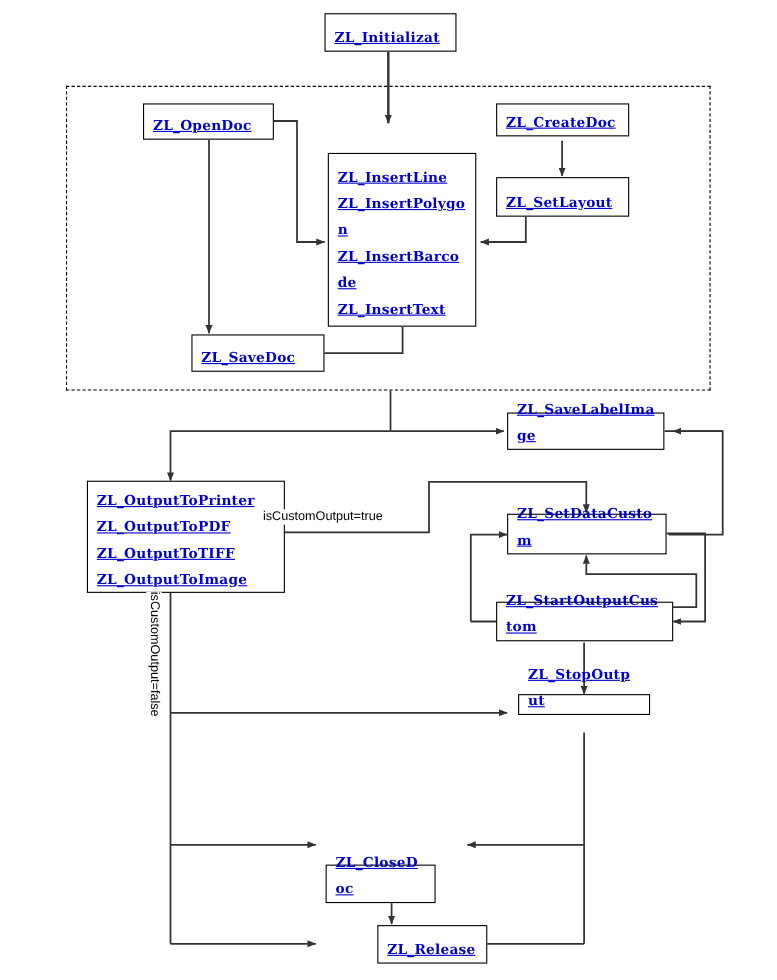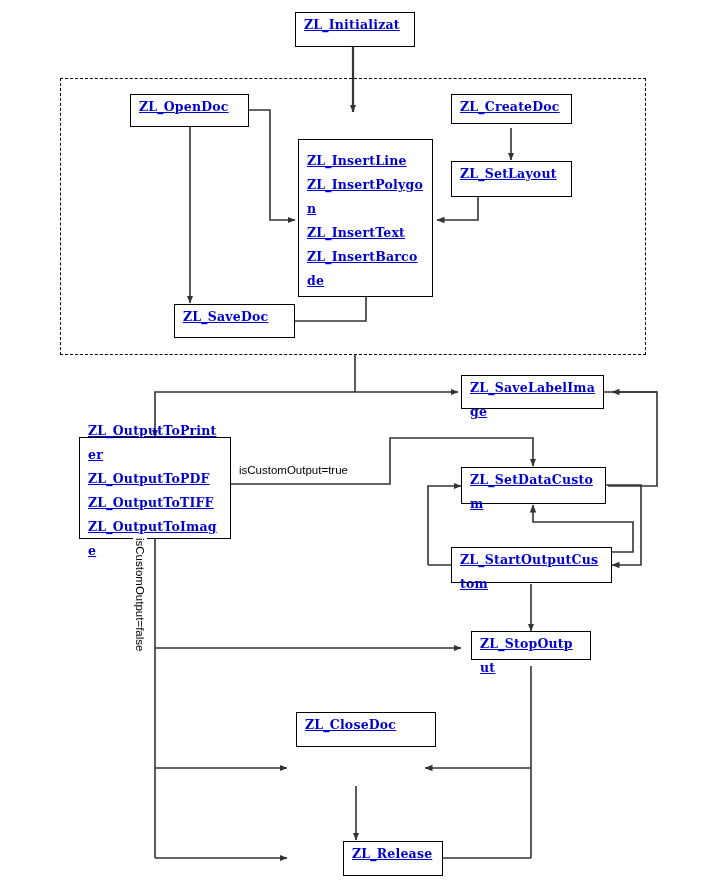--- a/index.html
+++ b/index.html
@@ -27,21 +27,21 @@
     height: 891px;
     pointer-events: none;
   }
   .node {
     position: absolute;
     box-sizing: border-box;
     border: 1px solid #000000;
     background: #ffffff;
     display: flex;
     flex-direction: column;
-    justify-content: flex-start;
+    justify-content: flex-end;
     padding: 0 8px;
   }
   .node .label {
     color: #0000cc;
     font-family: "DejaVu Serif", serif;
     font-weight: bold;
     font-size: 12.5px;
     text-decoration: underline;
     letter-spacing: 0.2px;
     line-height: 24px;
@@ -152,52 +152,52 @@
     <span class="label">ZL_CreateDoc</span>
   </div>
 
   <div class="node" style="left:451px; top:161px; width:121px; height:36px;">
     <span class="label">ZL_SetLayout</span>
   </div>
 
   <div class="node multi" style="left:298px; top:139px; width:135px; height:158px;">
     <span class="label">ZL_InsertLine</span>
     <span class="label">ZL_InsertPolygon</span>
+    <span class="label">ZL_InsertBarcode</span>
     <span class="label">ZL_InsertText</span>
-    <span class="label">ZL_InsertBarcode</span>
   </div>
 
   <div class="node" style="left:130px; top:304px; width:121px; height:34px;margin-left:44px;">
     <span class="label">ZL_SaveDoc</span>
   </div>
 
   <div class="node" style="left:461px; top:375px; width:143px; height:34px;">
     <span class="label">ZL_SaveLabelImage</span>
   </div>
 
-  <div class="node multi" style="left:79px; top:437px; width:152px; height:102px;">
+  <div class="node multi" style="left:79px; top:437px; width:180px; height:102px;">
     <span class="label">ZL_OutputToPrinter</span>
     <span class="label">ZL_OutputToPDF</span>
     <span class="label">ZL_OutputToTIFF</span>
     <span class="label">ZL_OutputToImage</span>
   </div>
 
   <div class="node" style="left:461px; top:467px; width:145px; height:37px;">
     <span class="label">ZL_SetDataCustom</span>
   </div>
 
   <div class="node" style="left:451px; top:547px; width:161px; height:36px;">
     <span class="label">ZL_StartOutputCustom</span>
   </div>
 
-  <div class="node" style="left:471px; top:631px; width:120px; height:29px;">
+  <div class="node" style="left:471px; top:631px; width:120px; height:19px;">
     <span class="label">ZL_StopOutput</span>
   </div>
 
-  <div class="node" style="left:296px; top:712px; width:140px; height:35px;">
+  <div class="node" style="left:296px; top:786px; width:100px; height:35px;">
     <span class="label">ZL_CloseDoc</span>
   </div>
 
   <div class="node" style="left:296px; top:841px; width:100px; height:35px;margin-left:47px;">
     <span class="label">ZL_Release</span>
   </div>
 
   <div class="edge-label" style="left:239px; top:463px;">isCustomOutput=true</div>
 
   <div class="edge-label vert" style="left:147px; top:538px;">isCustomOutput=false</div>

